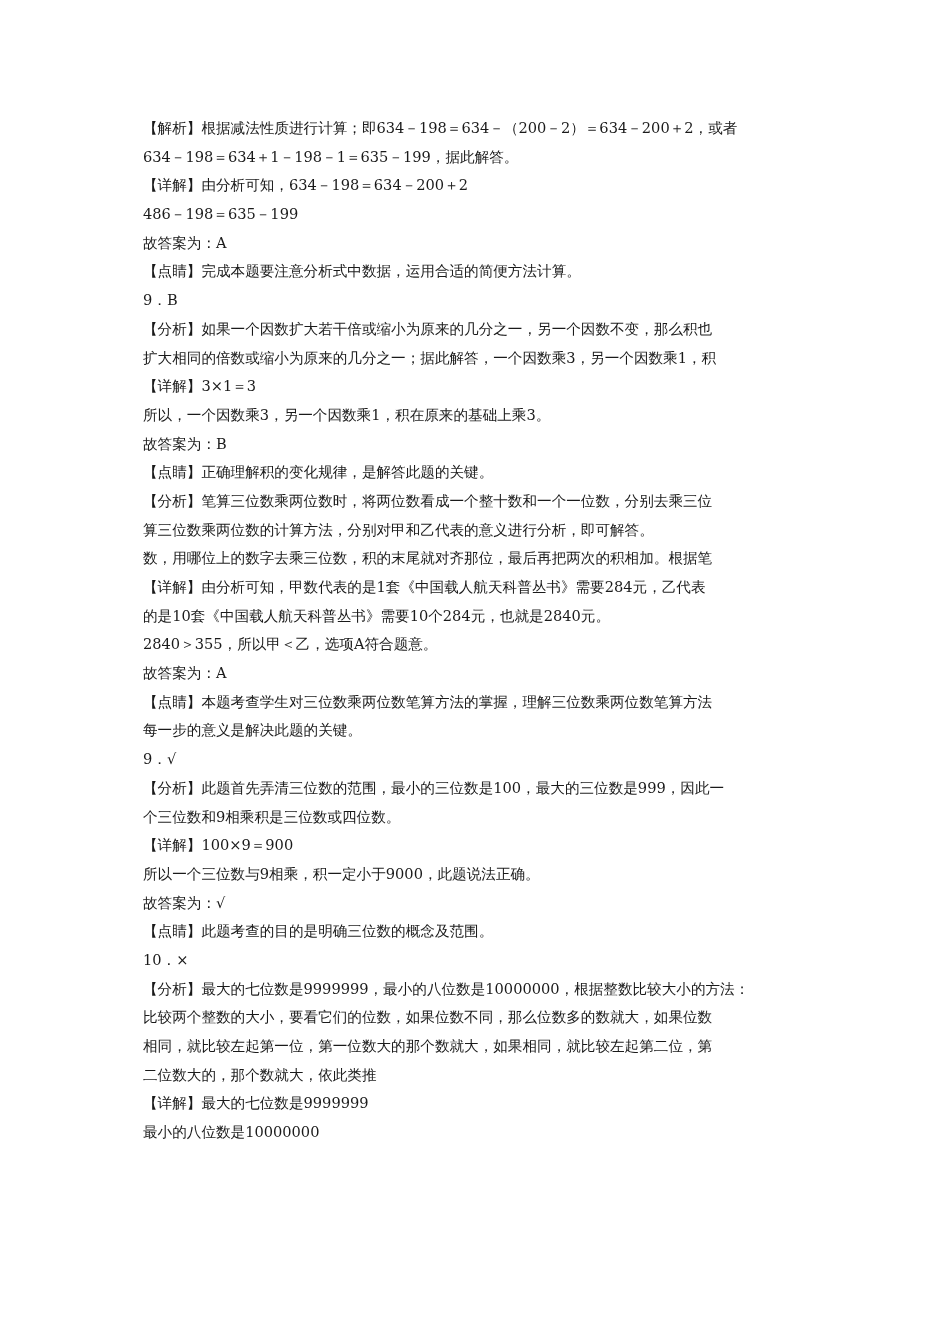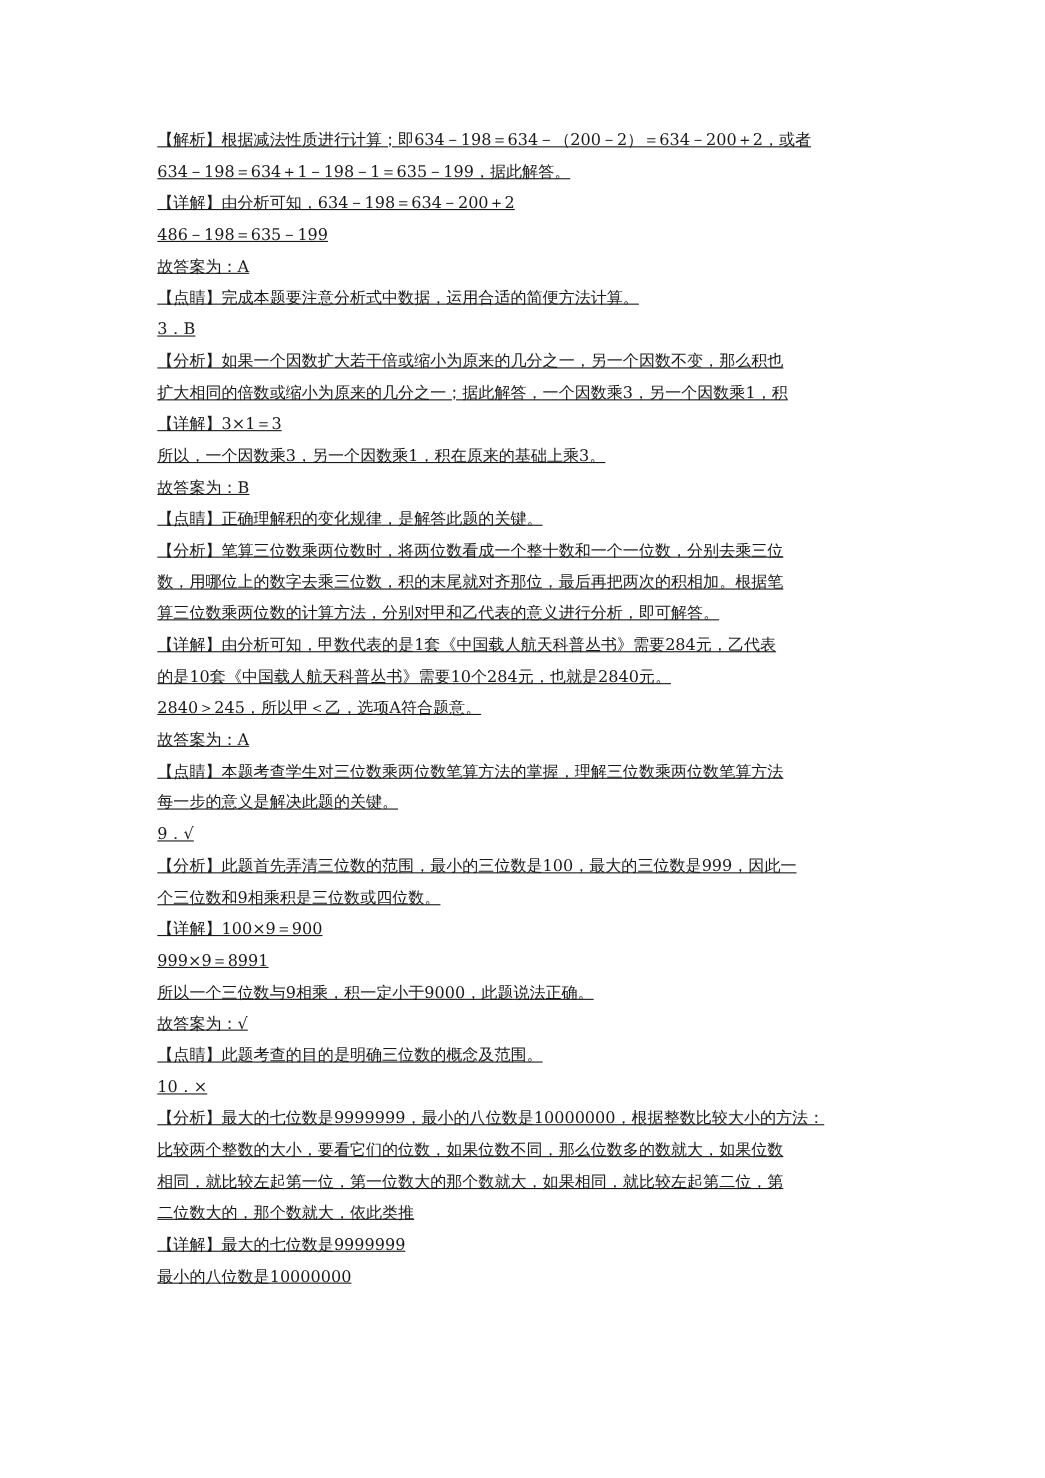--- a/index.html
+++ b/index.html
@@ -20,54 +20,52 @@
       left: 143px;
       top: 114px;
       width: 665px;
     }
     .line {
       font-size: 14.6px;
       line-height: 28.7px;
       height: 28.7px;
       white-space: nowrap;
       letter-spacing: 0px;
-      text-decoration: underline;
     }
   </style>
 </head>
 <body>
 
 <div class="page">
   <div class="line">【解析】根据减法性质进行计算；即634－198＝634－（200－2）＝634－200＋2，或者</div>
   <div class="line">634－198＝634＋1－198－1＝635－199，据此解答。</div>
   <div class="line">【详解】由分析可知，634－198＝634－200＋2</div>
   <div class="line">486－198＝635－199</div>
   <div class="line">故答案为：A</div>
   <div class="line">【点睛】完成本题要注意分析式中数据，运用合适的简便方法计算。</div>
-  <div class="line">3．B</div>
+  <div class="line">9．B</div>
   <div class="line">【分析】如果一个因数扩大若干倍或缩小为原来的几分之一，另一个因数不变，那么积也</div>
   <div class="line">扩大相同的倍数或缩小为原来的几分之一；据此解答，一个因数乘3，另一个因数乘1，积</div>
   <div class="line">【详解】3×1＝3</div>
   <div class="line">所以，一个因数乘3，另一个因数乘1，积在原来的基础上乘3。</div>
   <div class="line">故答案为：B</div>
   <div class="line">【点睛】正确理解积的变化规律，是解答此题的关键。</div>
   <div class="line">【分析】笔算三位数乘两位数时，将两位数看成一个整十数和一个一位数，分别去乘三位</div>
+  <div class="line">算三位数乘两位数的计算方法，分别对甲和乙代表的意义进行分析，即可解答。</div>
   <div class="line">数，用哪位上的数字去乘三位数，积的末尾就对齐那位，最后再把两次的积相加。根据笔</div>
-  <div class="line">算三位数乘两位数的计算方法，分别对甲和乙代表的意义进行分析，即可解答。</div>
   <div class="line">【详解】由分析可知，甲数代表的是1套《中国载人航天科普丛书》需要284元，乙代表</div>
   <div class="line">的是10套《中国载人航天科普丛书》需要10个284元，也就是2840元。</div>
-  <div class="line">2840＞245，所以甲＜乙，选项A符合题意。</div>
+  <div class="line">2840＞355，所以甲＜乙，选项A符合题意。</div>
   <div class="line">故答案为：A</div>
   <div class="line">【点睛】本题考查学生对三位数乘两位数笔算方法的掌握，理解三位数乘两位数笔算方法</div>
   <div class="line">每一步的意义是解决此题的关键。</div>
   <div class="line">9．√</div>
   <div class="line">【分析】此题首先弄清三位数的范围，最小的三位数是100，最大的三位数是999，因此一</div>
   <div class="line">个三位数和9相乘积是三位数或四位数。</div>
   <div class="line">【详解】100×9＝900</div>
-  <div class="line">999×9＝8991</div>
   <div class="line">所以一个三位数与9相乘，积一定小于9000，此题说法正确。</div>
   <div class="line">故答案为：√</div>
   <div class="line">【点睛】此题考查的目的是明确三位数的概念及范围。</div>
   <div class="line">10．×</div>
   <div class="line">【分析】最大的七位数是9999999，最小的八位数是10000000，根据整数比较大小的方法：</div>
   <div class="line">比较两个整数的大小，要看它们的位数，如果位数不同，那么位数多的数就大，如果位数</div>
   <div class="line">相同，就比较左起第一位，第一位数大的那个数就大，如果相同，就比较左起第二位，第</div>
   <div class="line">二位数大的，那个数就大，依此类推</div>
   <div class="line">【详解】最大的七位数是9999999</div>
   <div class="line">最小的八位数是10000000</div>

